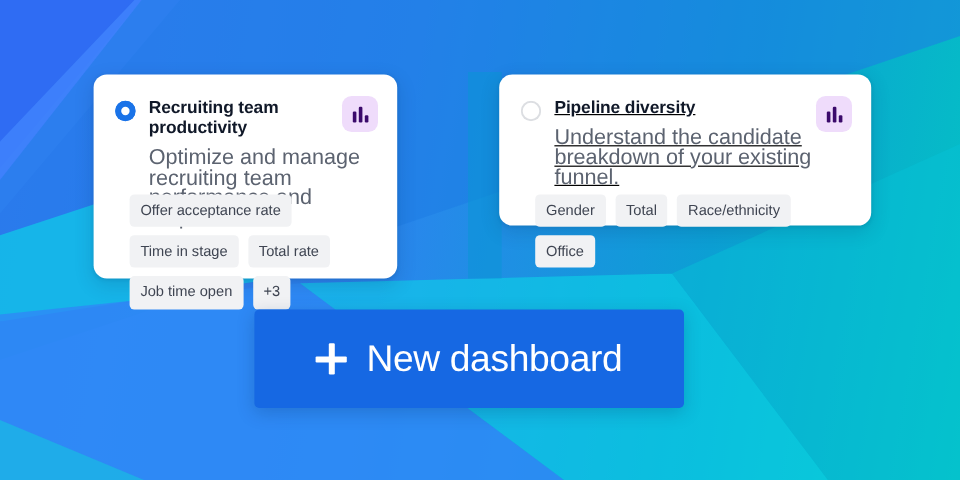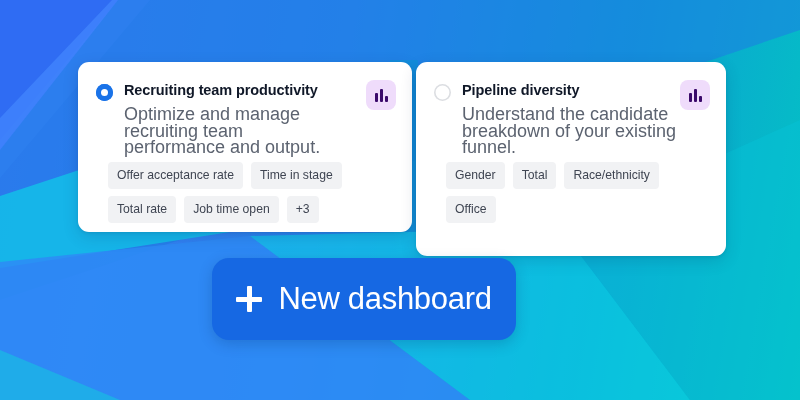--- a/index.html
+++ b/index.html
@@ -72,22 +72,22 @@
     opacity: .5;
   }
 
   
   .card {
     position: absolute;
     background: #FFFFFF;
     border-radius: 11px;
     box-shadow: 0 5px 16px rgba(8, 40, 80, .16), 0 1px 3px rgba(8, 40, 80, .10);
   }
-  #card-1 { left: 78px;  top: 62px; width: 334px; height: 170px; }
-  #card-2 { left: 416px; top: 62px; width: 310px; height: 194px; }
+  #card-1 { left: 78px;  top: 62px; width: 253px; height: 170px; }
+  #card-2 { left: 416px; top: 62px; width: 310px; height: 126px; text-decoration: underline; }
 
   .card-head { position: relative; padding: 20px 18px 0 18px; }
 
   .radio {
     position: absolute; left: 18px; top: 22px;
     width: 17px; height: 17px; border-radius: 50%;
   }
   .radio.checked {
     background: #1A73E8;
     box-shadow: inset 0 0 0 4.5px #1A73E8;
@@ -136,23 +136,23 @@
     font-size: 12.2px;
     line-height: 1;
     padding: 7px 9px 8px 9px;
     border-radius: 4px;
     white-space: nowrap;
   }
 
   
   #new-dash {
     position: absolute;
-    left: 212px; top: 258px; width: 304px; height: 82px;
+    left: 212px; top: 258px; width: 358px; height: 82px;
     background: #1668E3;
-    border: none; border-radius: 17px;
+    border: none; border-radius: 4px;
     color: #fff;
     display: flex; align-items: center; justify-content: center;
     gap: 16px;
     cursor: pointer;
     box-shadow: 0 4px 14px rgba(5, 40, 95, .22);
   }
   #new-dash .plus {
     position: relative; width: 26px; height: 26px; flex: none;
   }
   #new-dash .plus::before,

